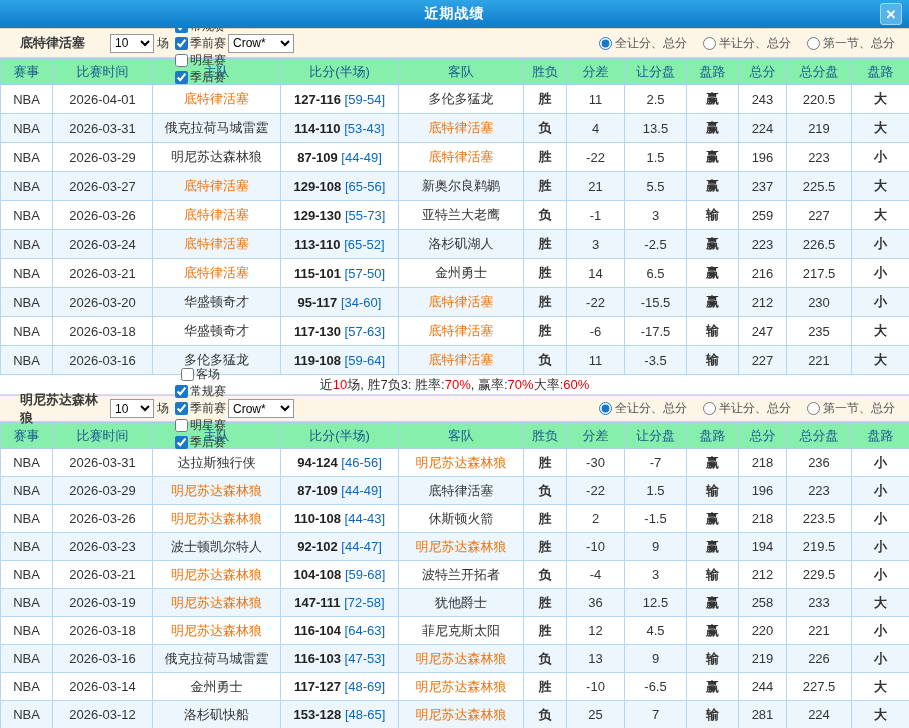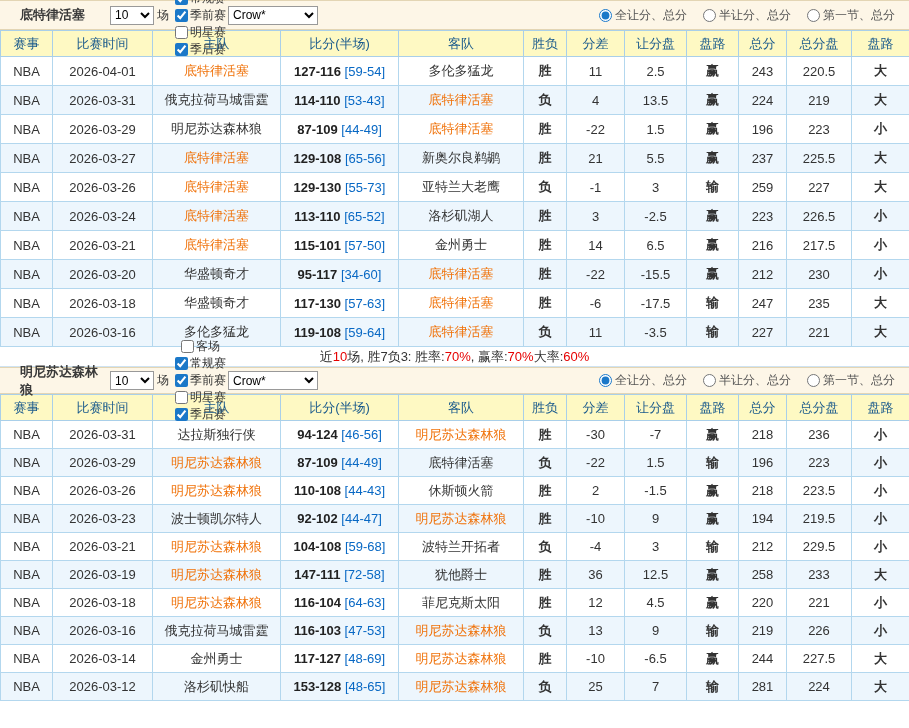--- a/index.html
+++ b/index.html
@@ -12,31 +12,31 @@
   .close { position: absolute; right: 7px; top: 3px; width: 22px; height: 22px;
            background: #55b3e9; color: #fff; border: 1px solid #9ed6f6; border-radius: 3px;
            font-size: 13px; font-weight: bold; line-height: 1; cursor: pointer; }
 
   .filterbar { height: 30px; background: #fdf6e7; display: flex; align-items: center;
                font-size: 12px; color: #333; padding: 0 6px; border: 1px solid #e3d5b4; border-left: 0; border-right: 0; }
   .filterbar.fb2 { height: 27px; }
   .teamname { font-weight: bold; font-size: 13px; width: 104px; padding-left: 14px; color: #3a3a3a; }
   .sel { font-size: 12px; height: 19px; margin-right: 3px; border: 1px solid #999; background: #fff; }
   .sel.count { width: 44px; }
-  .sel.book  { width: 90px; margin-left: 2px; }
+  .sel.book  { width: 66px; margin-left: 2px; }
   .lbl { margin-right: 2px; }
   .cbgroup { display: flex; align-items: center; flex-direction: column; }
   .cb { display: inline-flex; align-items: center; cursor: pointer; }
   .cb input { margin: 0 2px 0 4px; accent-color: #1b78c8; }
   .radios { margin-left: auto; display: flex; align-items: flex-end; color: #555; padding-right: 8px; }
   .rd { display: inline-flex; align-items: center; margin-left: 16px; cursor: pointer; }
   .rd input { margin: 0 3px 0 0; accent-color: #1b78c8; }
 
   table.grid { width: 909px; border-collapse: collapse; table-layout: fixed; }
-  .grid th { background: #fef9c3; color: #1a5a8c; font-weight: normal; font-size: 13px;
+  .grid th { background: #86efac; color: #1a5a8c; font-weight: normal; font-size: 13px;
              height: 26px; border: 1px solid #a9cfe9; }
   .grid td { border: 1px solid #b3d7ee; text-align: center; font-size: 13px; color: #333;
              height: 29px; overflow: hidden; white-space: nowrap; }
   tbody[data-rows="1"] td { height: 28px; }
   .grid tbody tr:nth-child(even) td { background: #edf6fd; }
   .team.hl { color: #f0720a; }
   .ft { color: #222; font-weight: bold; }
   .half { color: #0868c4; }
   .b { font-weight: bold; }
   .red { color: #e60000; }
@@ -47,20 +47,26 @@
 
   .summary { height: 20px; display: flex; align-items: center; justify-content: center;
              font-size: 13px; color: #333; border-bottom: 1px solid #cfe3f2; background: #fff; }
   .summary .red { color: #e60000; }
 </style>
 </head>
 <body>
 
 <div class="panel">
 
+  <div class="titlebar">
+    <span class="title">近期战绩</span>
+    <button class="close">
+      <span>✕</span>
+    </button>
+  </div>
 
   <div class="filterbar">
     <span class="teamname">底特律活塞</span>
     <select class="sel count">
       <option>10</option>
     </select>
     <span class="lbl">场</span>
     <span class="cbgroup">
         <label class="cb">
           <input type="checkbox" style="">

